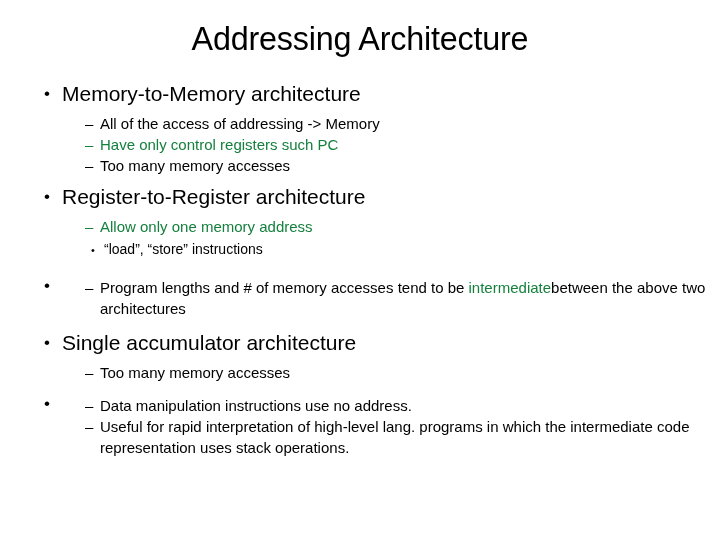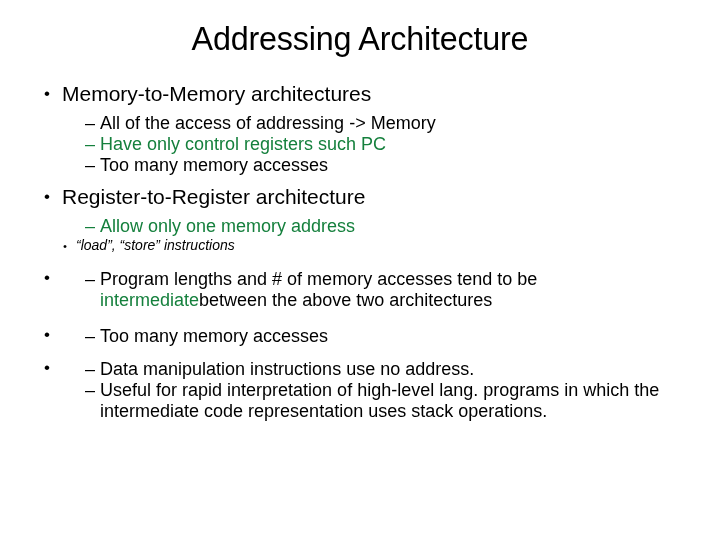--- a/index.html
+++ b/index.html
@@ -64,37 +64,36 @@
     position: absolute;
     left: 44px;
     top: 0;
     font-size: 17px;
     line-height: 28px;
   }
 
   
   .lvl2 {
     padding-left: 100px;
-    font-size: 18px;
+    font-size: 15px;
     line-height: 21px;
     text-indent: -15px;
   }
   .lvl2 .marker {
     display: inline-block;
     width: 15px;
     text-indent: 0;
   }
 
   
   .lvl3 {
-    padding-left: 76px;
+    padding-left: 104px;
     font-size: 14px;
-    line-height: 16px;
+    line-height: 24px;
     text-indent: -13px;
-    font-style: italic;
   }
   .lvl3 .marker {
     display: inline-block;
     width: 13px;
     text-indent: 0;
     font-size: 11px;
   }
 
   .txt {
     display: inline;
@@ -118,21 +117,21 @@
 <body>
 
 <div class="slide">
 
   <div class="slide-title">Addressing Architecture</div>
 
   <div class="body-area">
 
     <div class="bullet-row lvl1">
       <span class="marker">•</span>
-      <span class="txt">Memory-to-Memory architectures</span>
+      <span class="txt">Memory-to-Memory architecture</span>
     </div>
     <div class="gap-sm"></div>
 
     <div class="bullet-row lvl2">
       <span class="marker">–</span><span class="txt blk">All of the access of addressing -&gt; Memory</span>
     </div>
     <div class="bullet-row lvl2 red">
       <span class="marker">–</span><span class="txt red">Have only control registers such PC</span>
     </div>
     <div class="bullet-row lvl2">
@@ -162,20 +161,21 @@
     <div class="gap-sm"></div>
 
     <div class="bullet-row lvl2 wide-line">
       <span class="marker">–</span><span class="txt blk">Program lengths and # of memory accesses tend to be </span><span class="txt red">intermediate</span><span class="txt blk">between the above two architectures</span>
     </div>
 
     <div class="gap-md"></div>
 
     <div class="bullet-row lvl1">
       <span class="marker">•</span>
+      <span class="txt">Single accumulator architecture</span>
     </div>
     <div class="gap-sm"></div>
 
     <div class="bullet-row lvl2">
       <span class="marker">–</span><span class="txt blk">Too many memory accesses</span>
     </div>
 
     <div class="gap-sm"></div>
 
     <div class="bullet-row lvl1">

